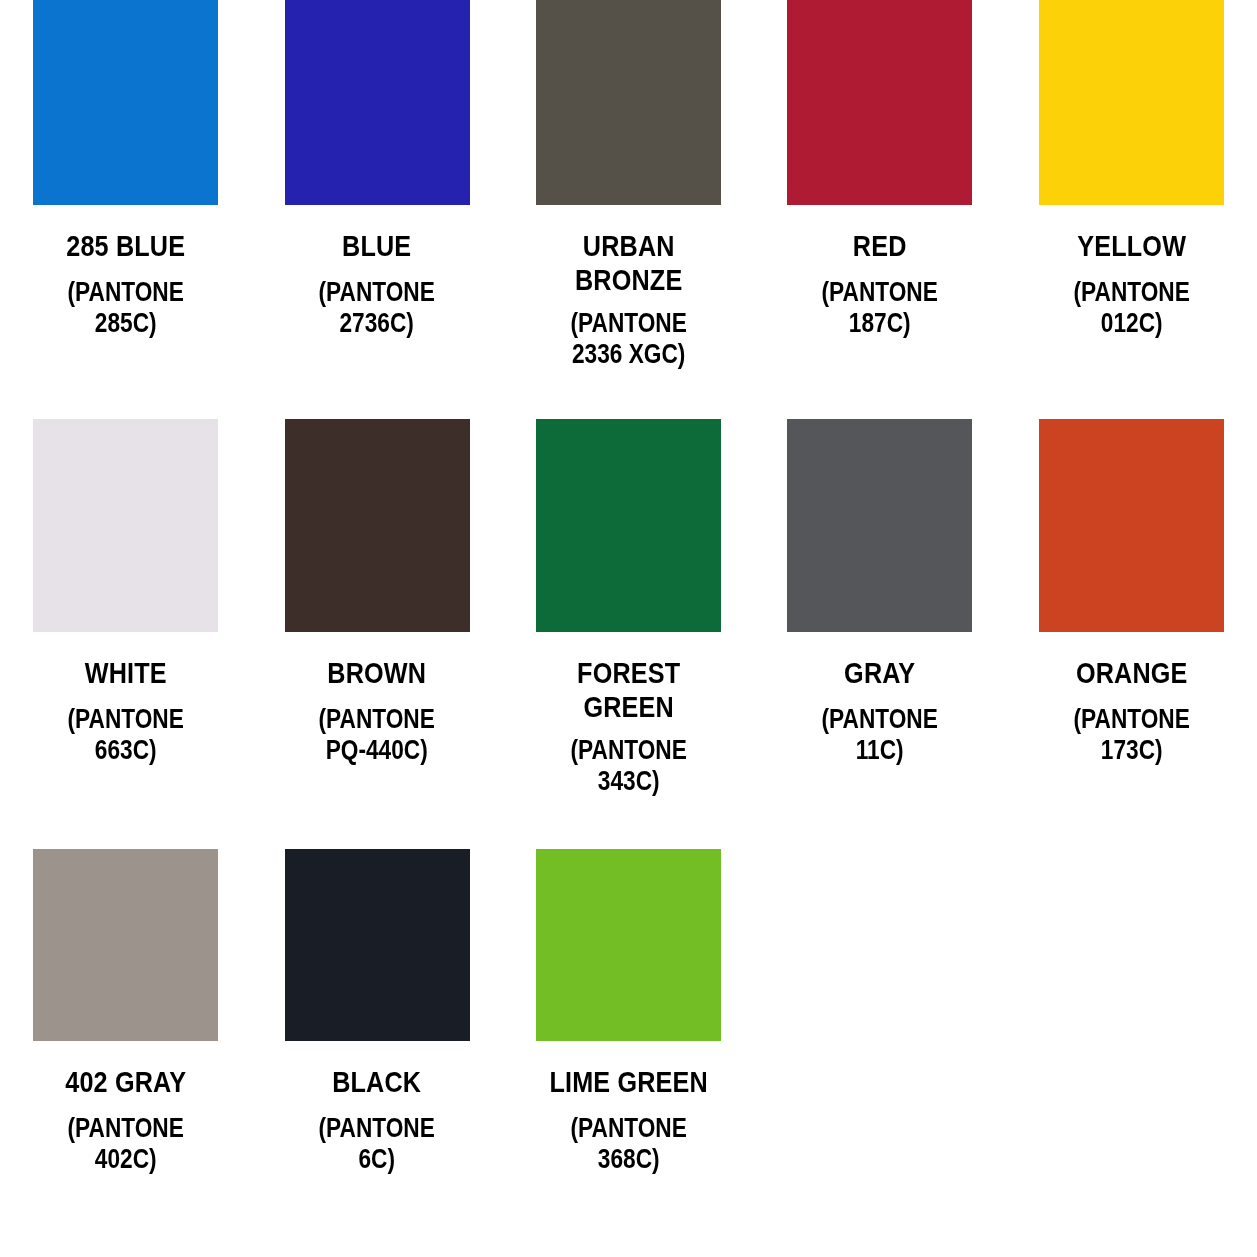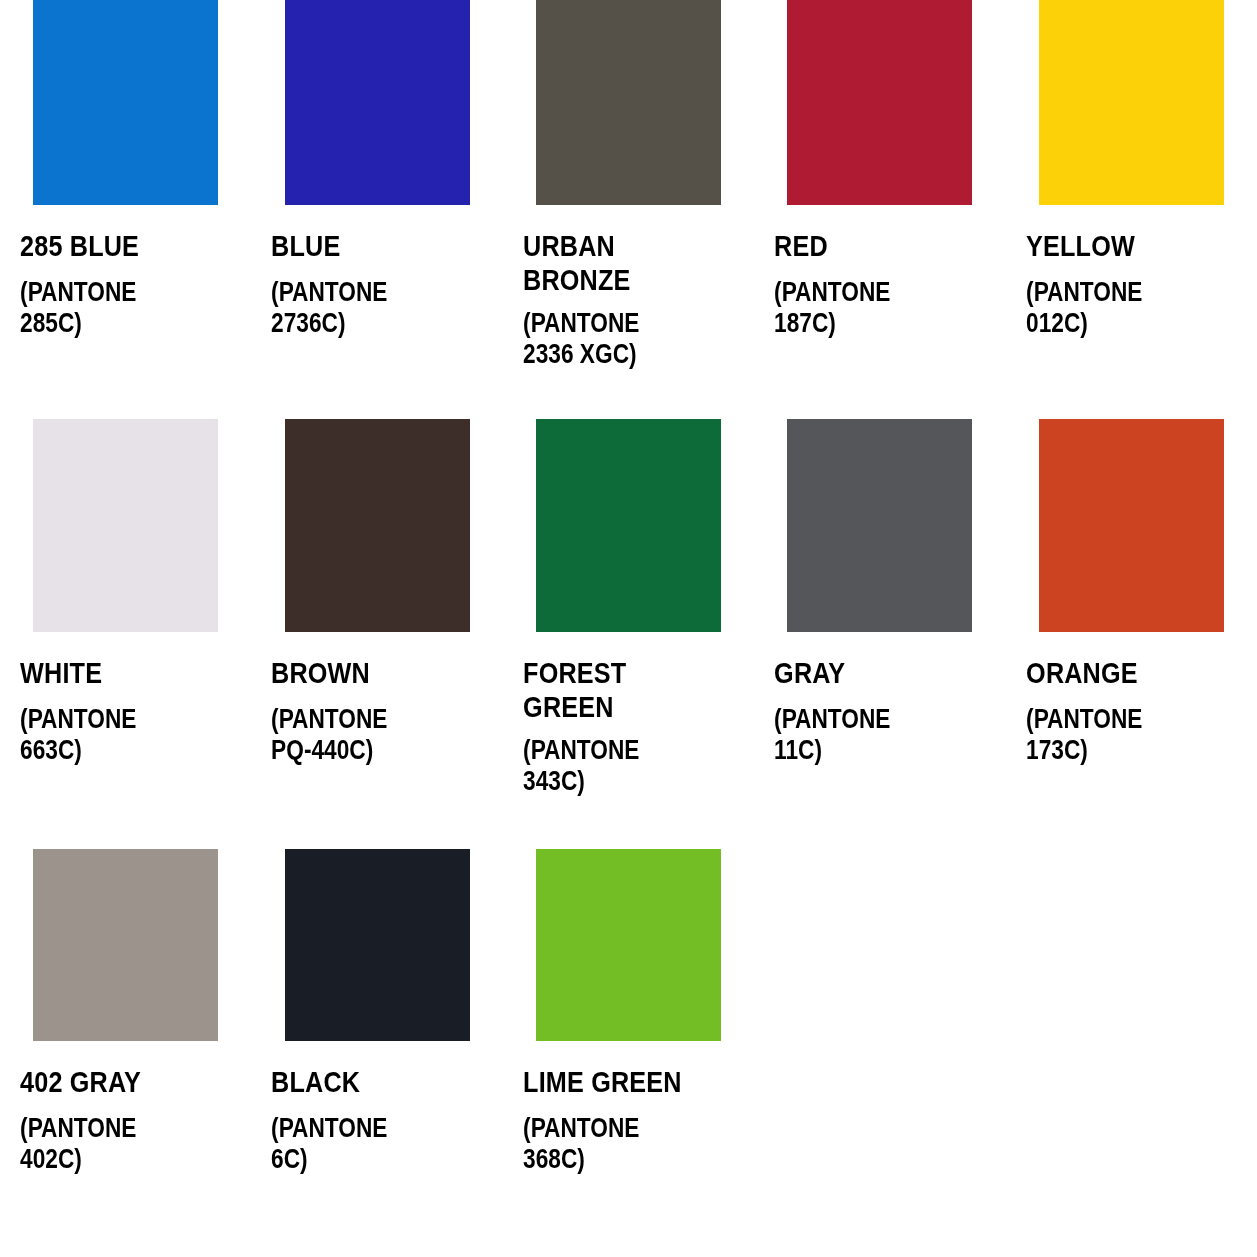--- a/index.html
+++ b/index.html
@@ -37,20 +37,21 @@
     height: 205px;
     flex: 0 0 auto;
   }
 
   
   .row-2 .swatch-chip { height: 213px; }
   .row-3 .swatch-chip { height: 192px; }
 
   .swatch-labels {
     width: 100%;
+    text-align: center;
     margin-top: 24px;
     line-height: 1;
   }
 
   .swatch-name {
     font-family: "Liberation Sans", "DejaVu Sans", sans-serif;
     font-weight: bold;
     font-size: 30px;
     letter-spacing: 0.2px;
     color: #000000;

